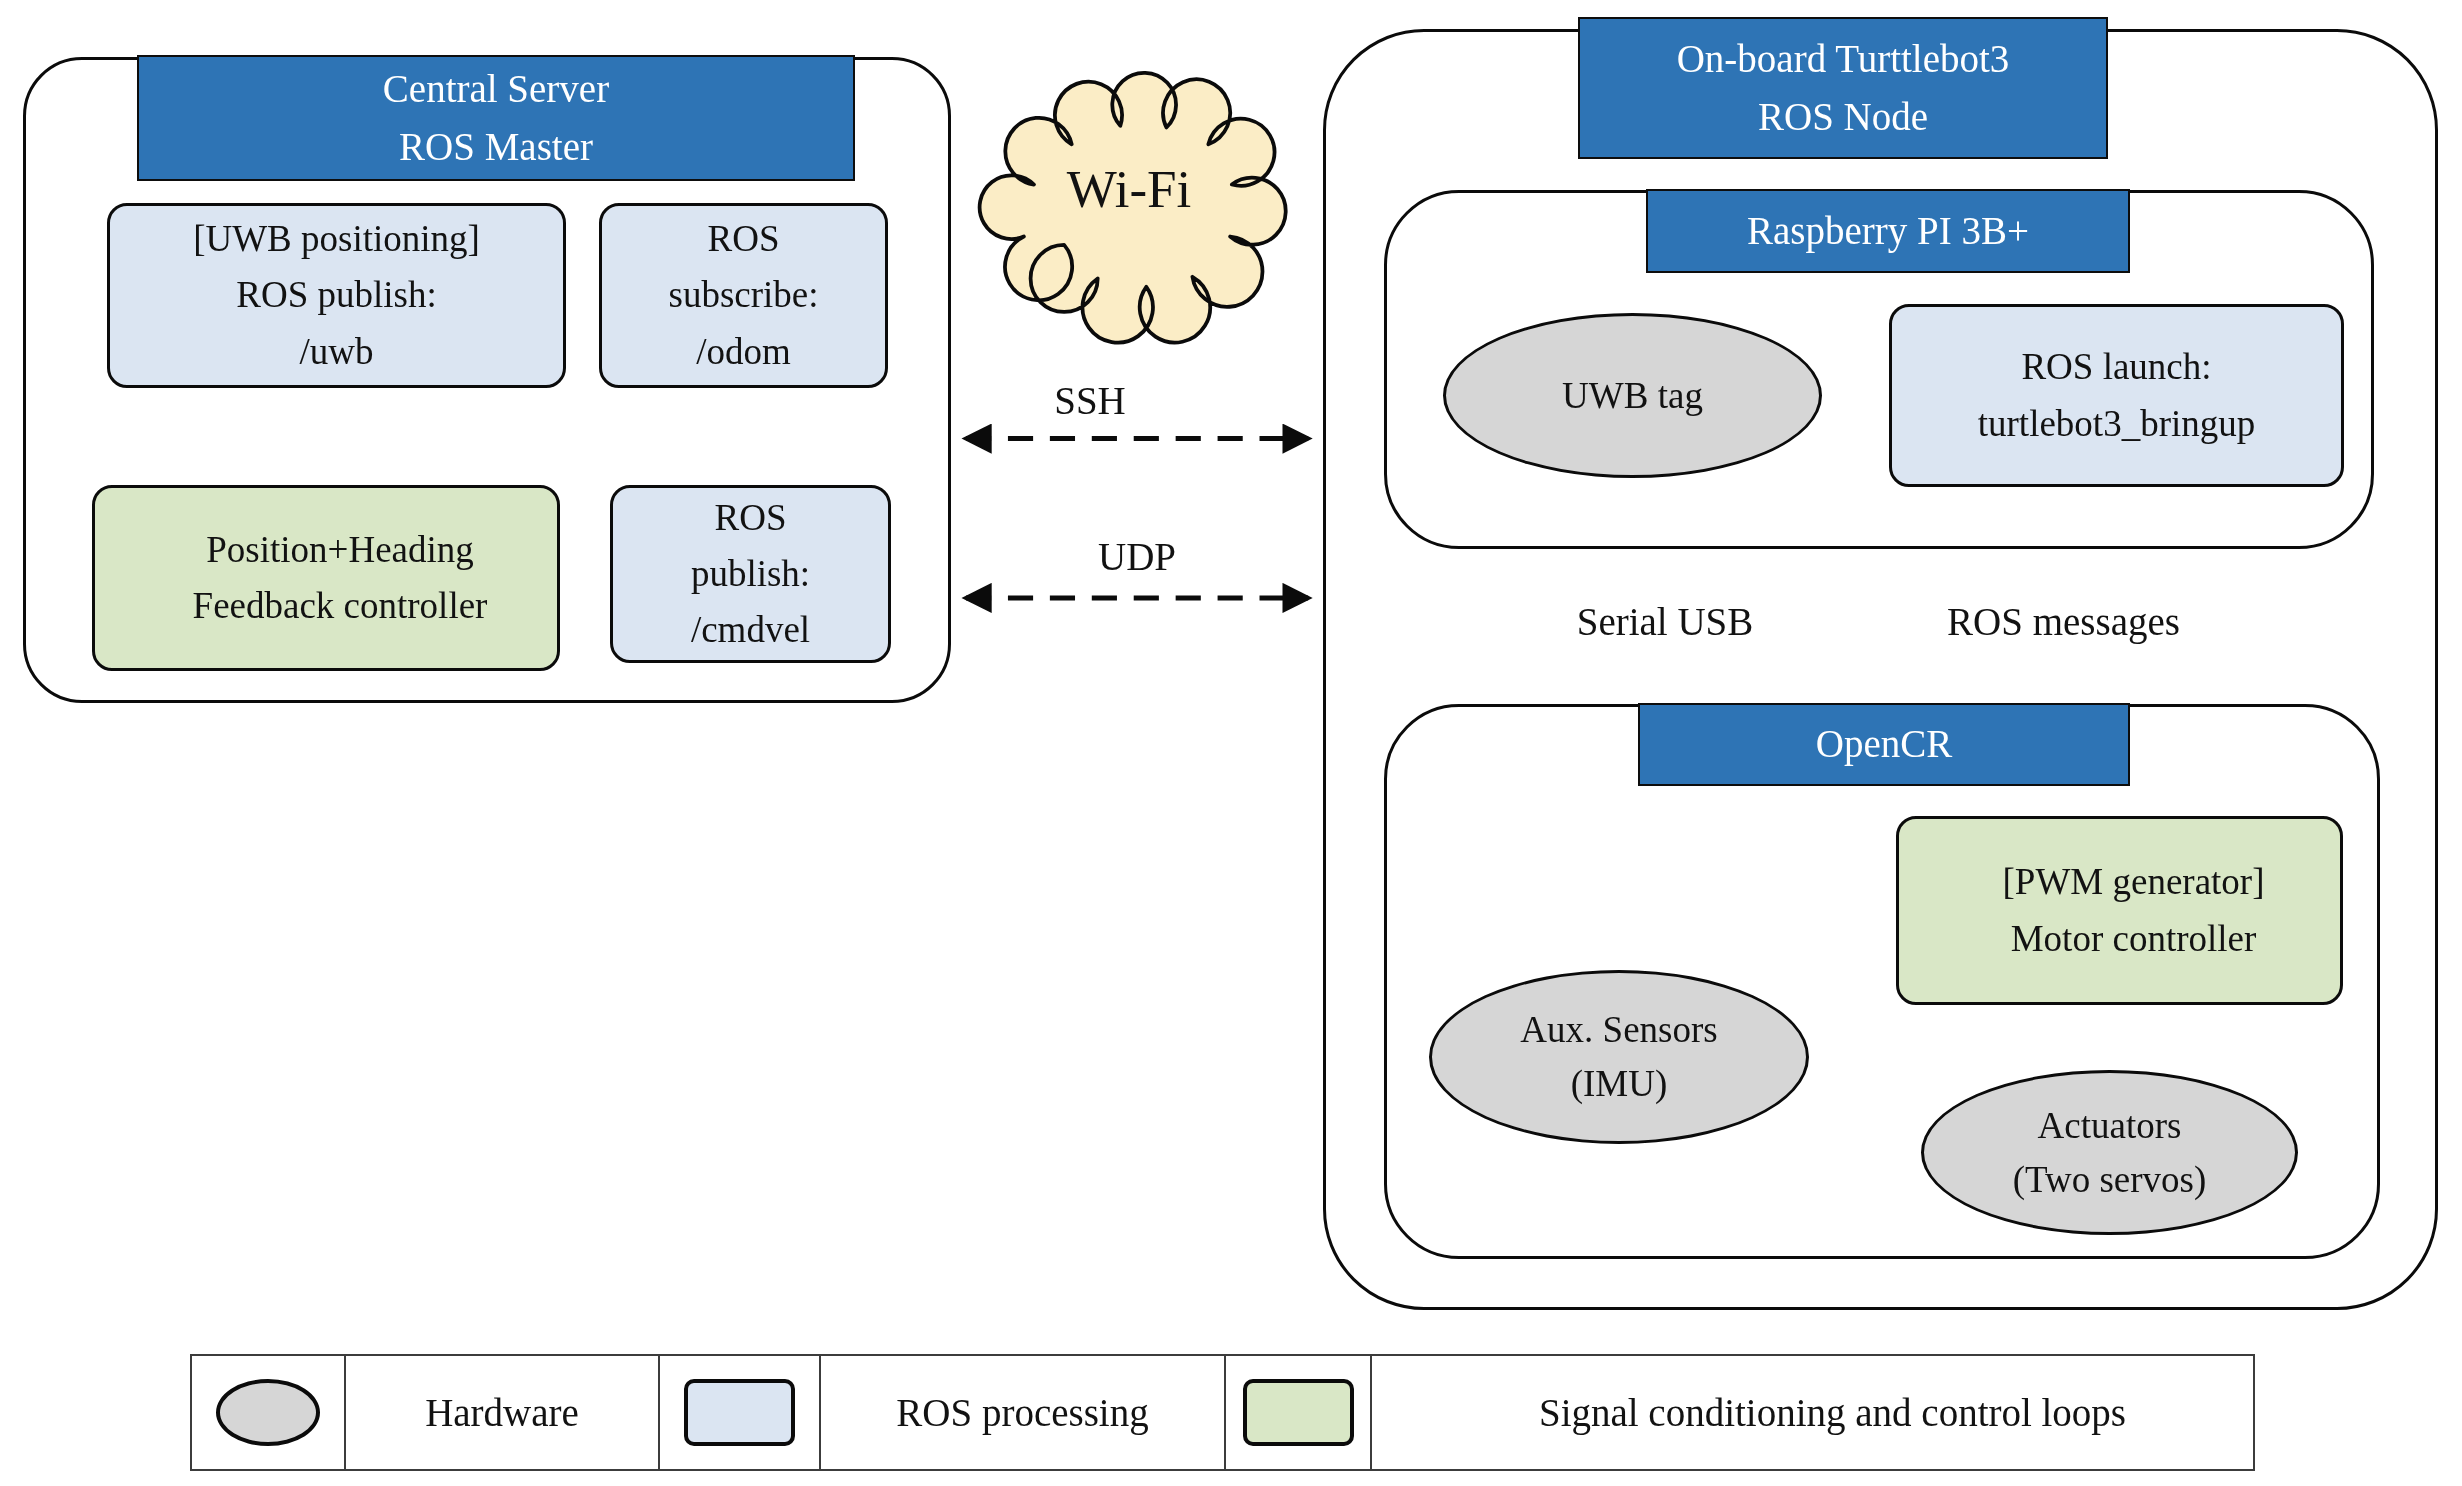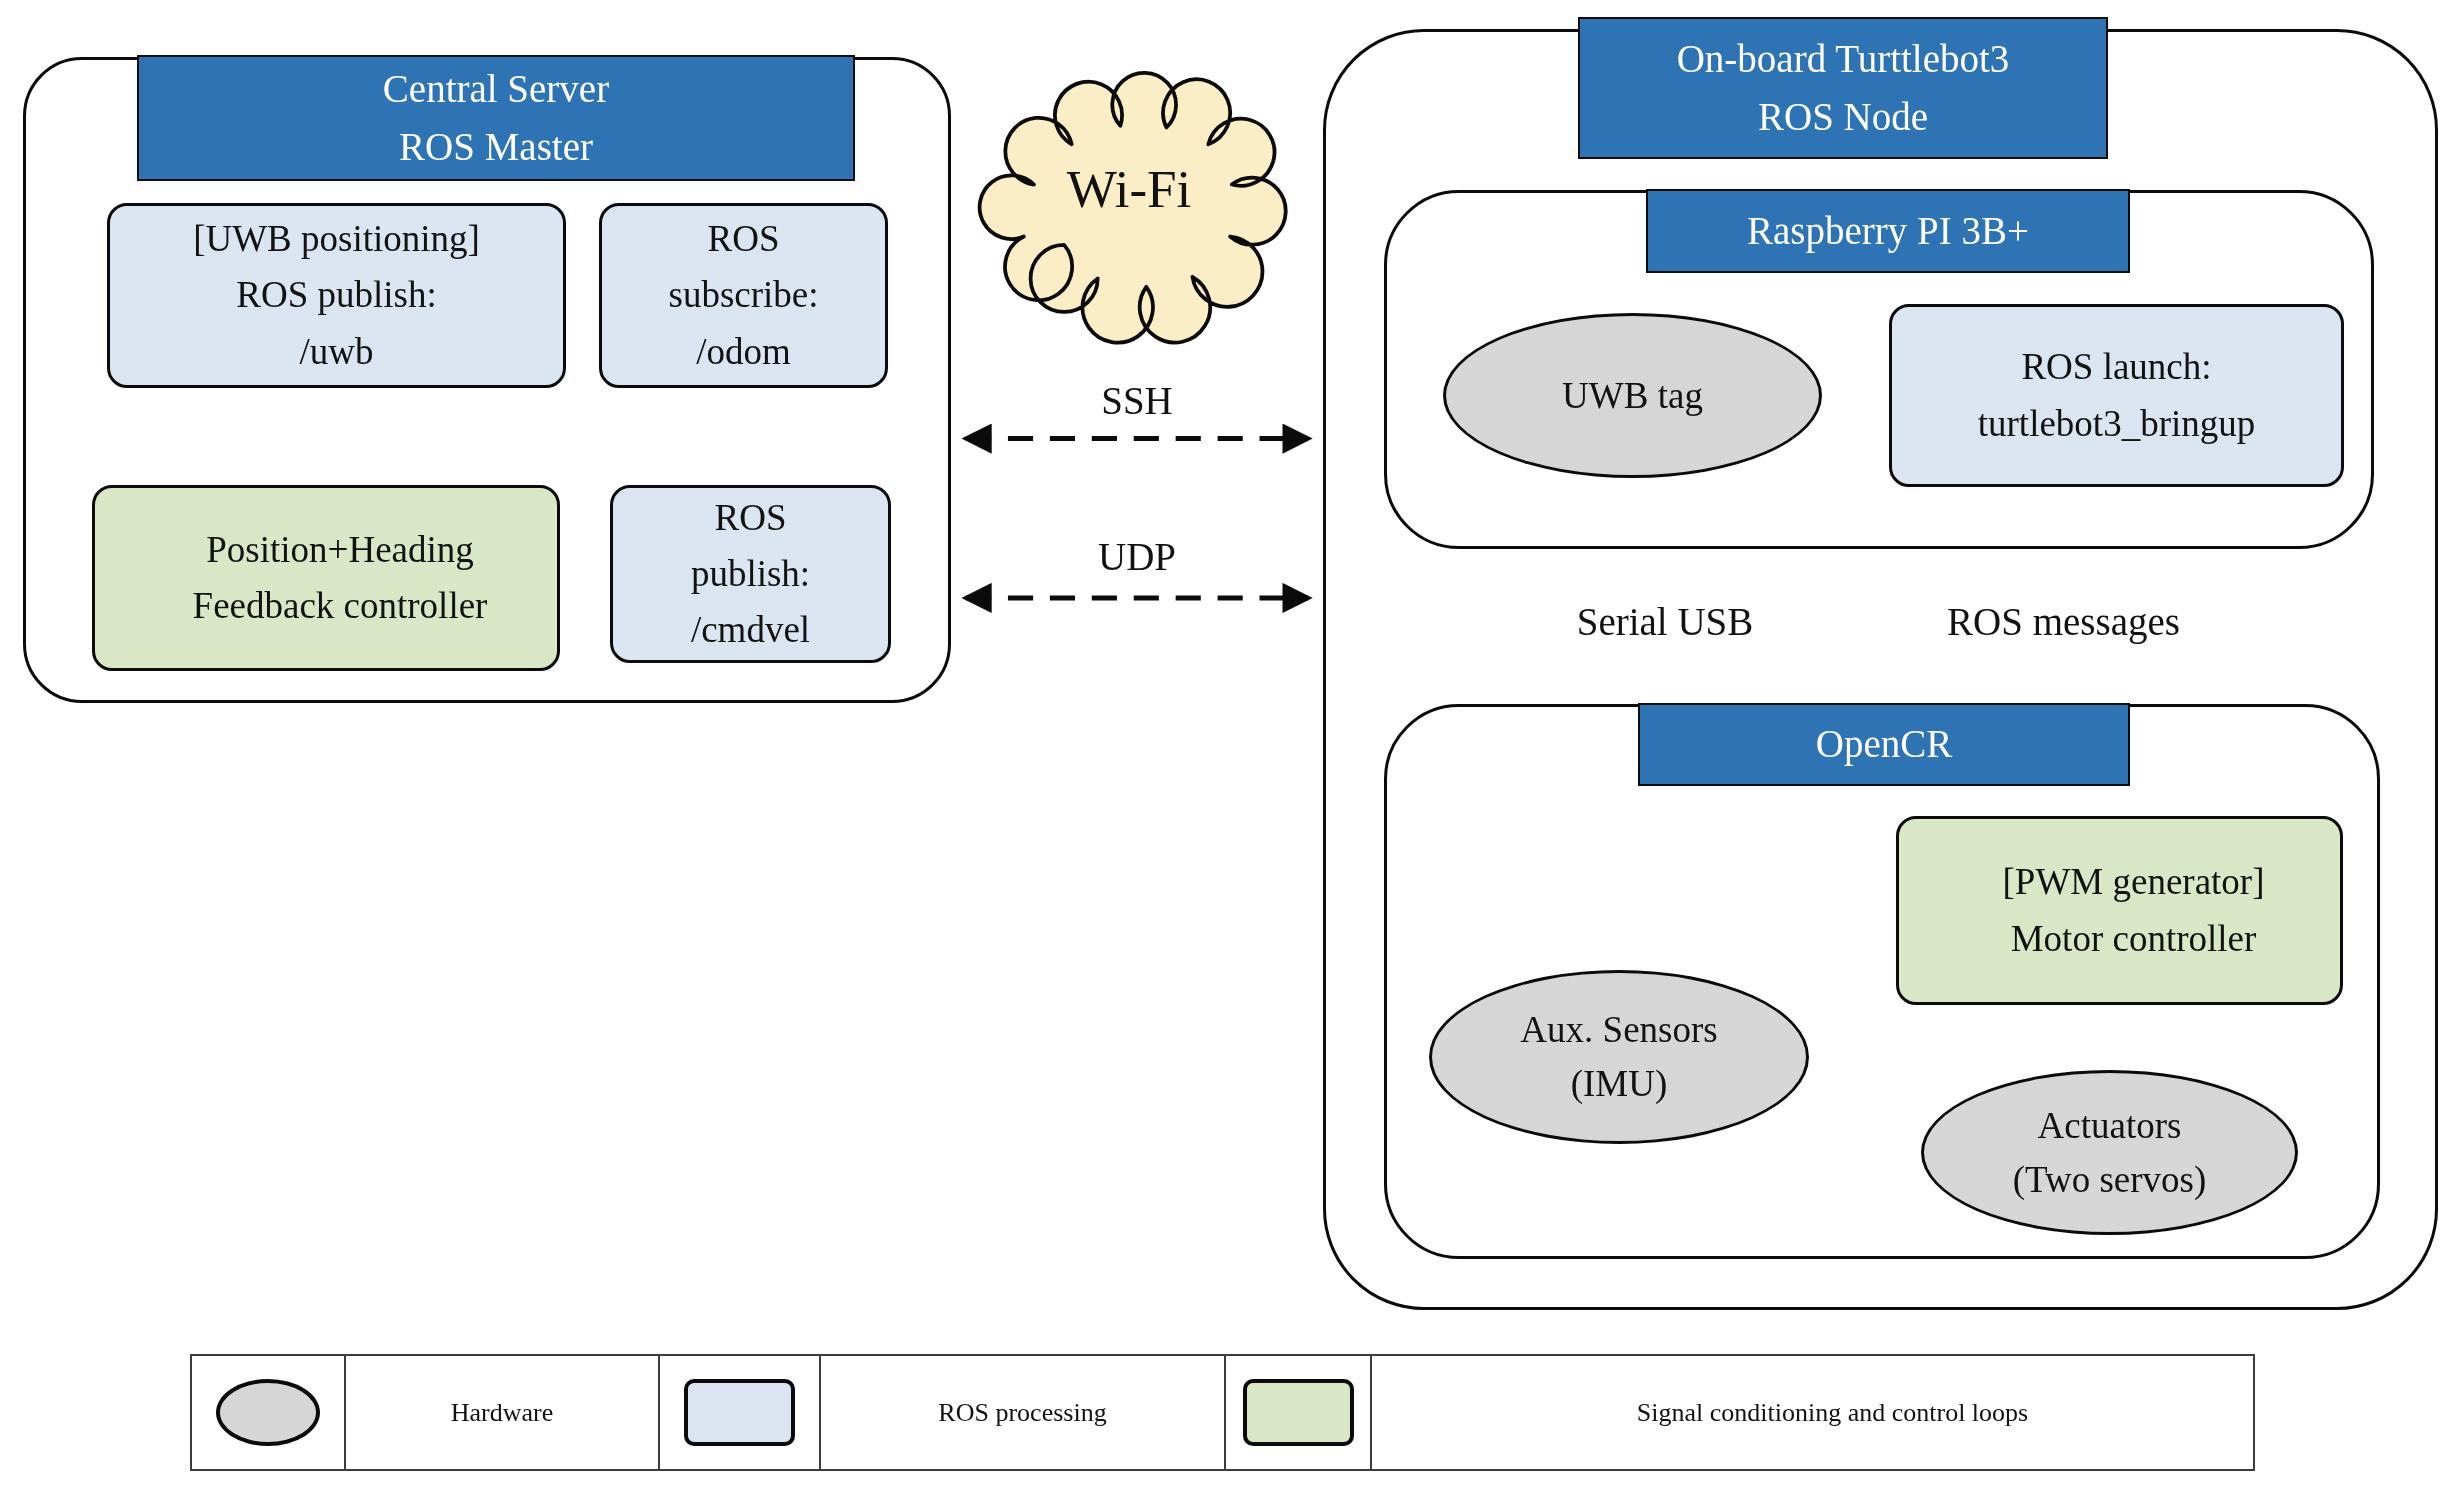--- a/index.html
+++ b/index.html
@@ -21,21 +21,21 @@
   .node.green{background:var(--control_fill);padding-left:28px;}
   .ellipse{border:3.4px solid var(--line_black);border-radius:50%;background:var(--hardware_fill);
         display:flex;align-items:center;justify-content:center;text-align:center;
         font-size:37px;line-height:1.45;white-space:pre-line;}
   .lbl{display:flex;align-items:center;justify-content:center;text-align:center;
        font-size:39px;white-space:pre-line;}
   #connector-layer{position:absolute;left:0;top:0;}
   
   #legend{border:2.5px solid #3c3c3c;display:flex;align-items:stretch;background:#fff;}
   .legend-cell{display:flex;align-items:center;justify-content:center;
-               border-right:2.5px solid #3c3c3c;font-size:26px;}
+               border-right:2.5px solid #3c3c3c;font-size:39px;}
   .legend-cell:last-child{border-right:none;}
   .legend-ellipse{width:96px;height:59px;border-radius:50%;background:var(--hardware_fill);
                   border:4.2px solid var(--line_black);}
   .legend-box{width:103px;height:59px;border-radius:10px;border:4.2px solid var(--line_black);}
   .legend-box.blue{background:var(--ros_fill);}
   .legend-box.green{background:var(--control_fill);}
 </style>
 </head>
 <body>
 
@@ -94,21 +94,21 @@
 
   <div class="abs node green" style="left:92px;top:485px;width:468px;height:186px;">Position+Heading
 Feedback controller</div>
 
   <div class="abs node blue" style="left:610px;top:485px;width:281px;height:178px;">ROS
 publish:
 /cmdvel</div>
 
   <div class="abs lbl" style="left:1003px;top:161px;width:252px;height:55px;font-size:53px;">Wi-Fi</div>
 
-  <div class="abs lbl" style="left:1011px;top:374px;width:252px;height:52px;">SSH</div>
+  <div class="abs lbl" style="left:964px;top:374px;width:252px;height:52px;">SSH</div>
 
   <div class="abs lbl" style="left:1011px;top:530px;width:252px;height:52px;">UDP</div>
 
   <div class="abs container" style="left:1323px;top:29px;width:1115px;height:1281px;border-radius:101px;"></div>
 
   <div class="abs hdr" style="left:1578px;top:17px;width:530px;height:142px;">On-board Turttlebot3
 ROS Node</div>
 
   <div class="abs container" style="left:1384px;top:190px;width:990px;height:359px;border-radius:75px;"></div>
 

